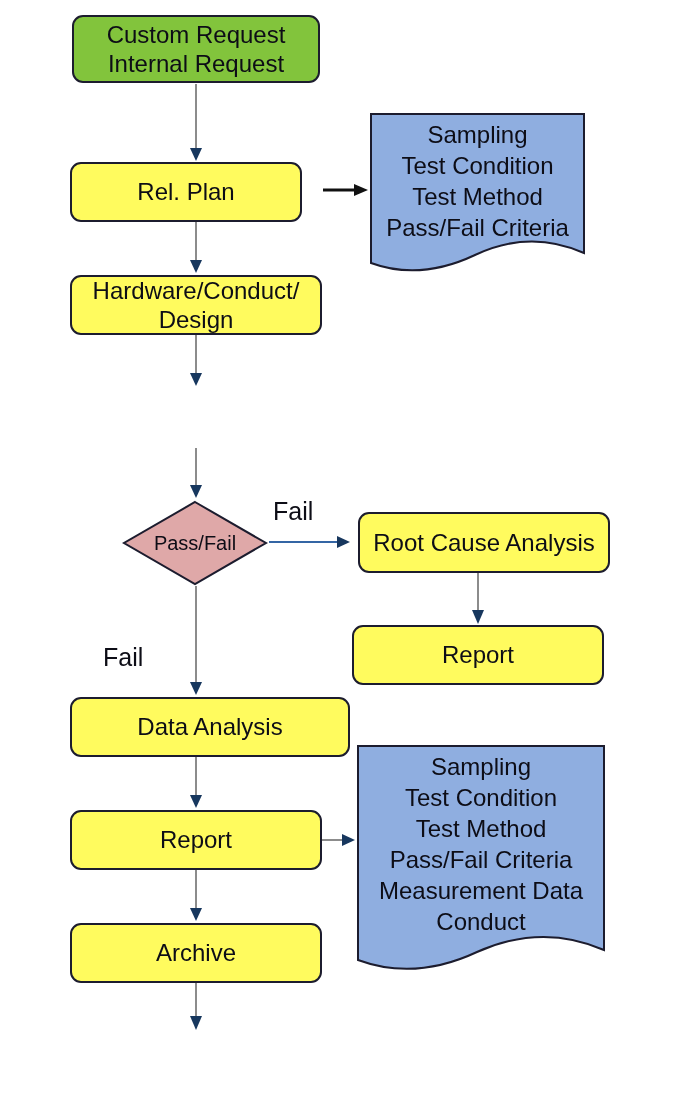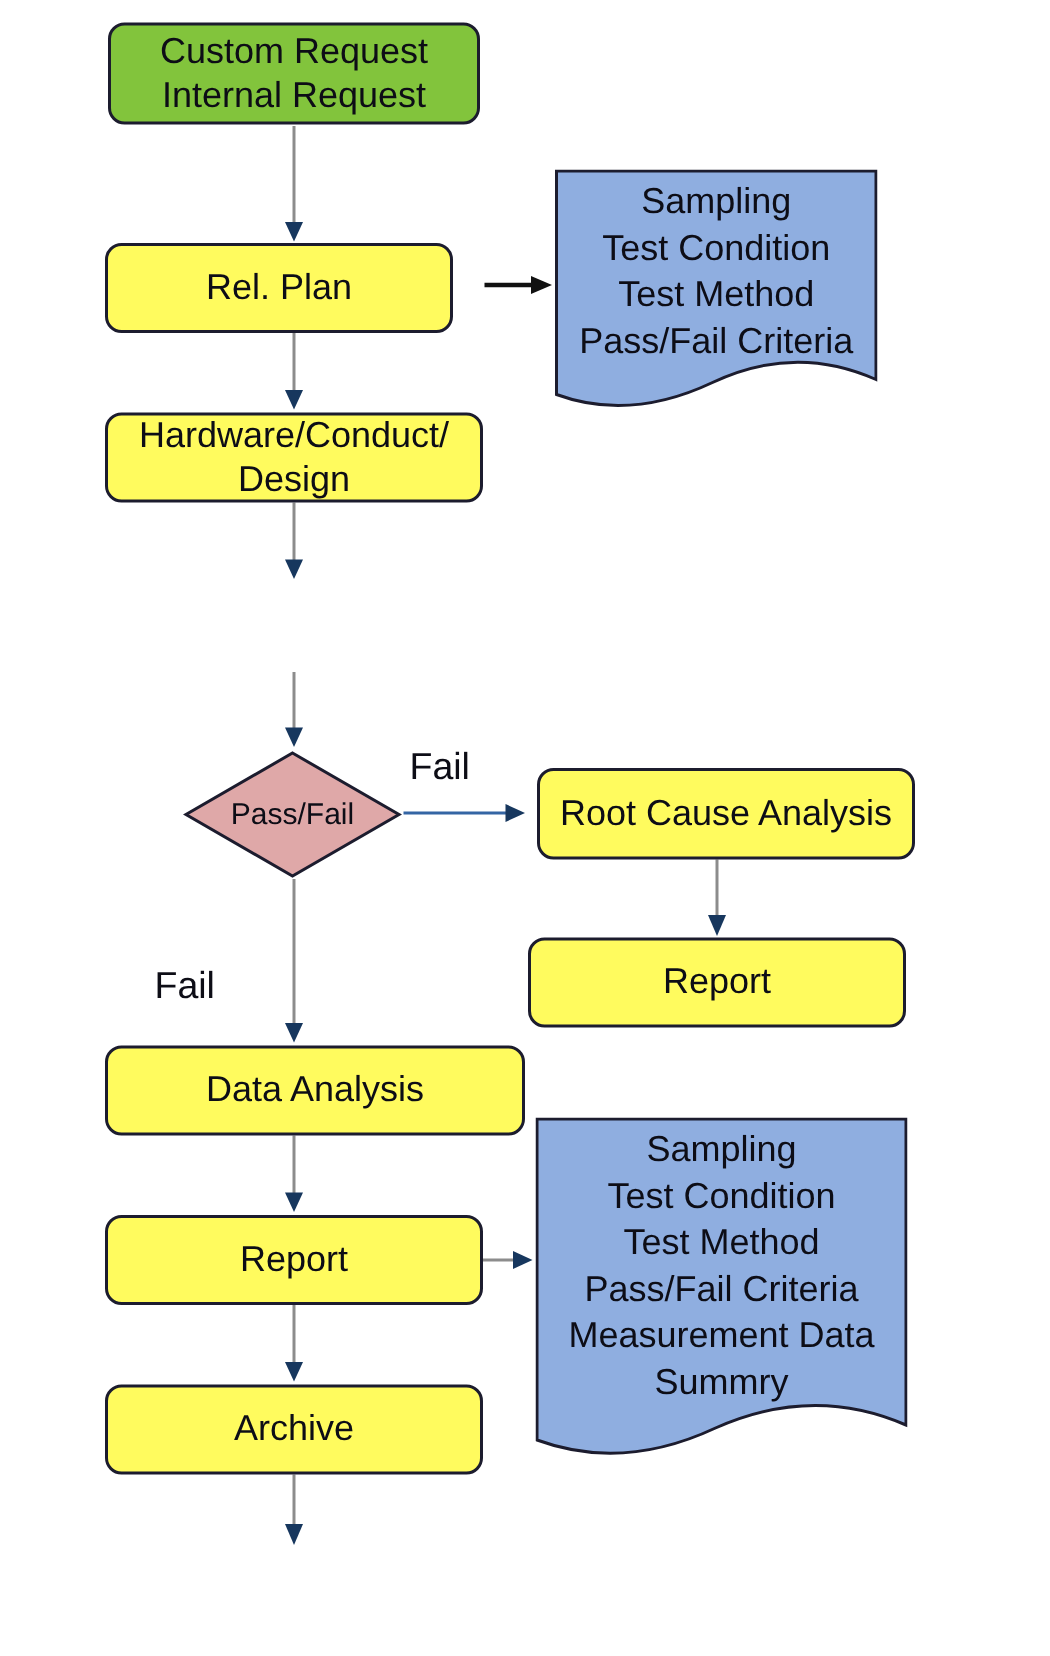--- a/index.html
+++ b/index.html
@@ -139,21 +139,21 @@
   <div class="doc" style="left:357px;top:745px;width:248px;height:240px">
     <svg width="248" height="240" viewBox="0 0 248 240">
       <path class="doc-fill" d="M 1 1 L 247 1 L 247 205 Q 185 178 120 207 Q 58 236 1 215 Z"></path>
     </svg>
     <div class="doc-text">
       <span>Sampling</span>
       <span>Test Condition</span>
       <span>Test Method</span>
       <span>Pass/Fail Criteria</span>
       <span>Measurement Data</span>
-      <span>Summry</span>
+      <span>Conduct</span>
     </div>
   </div>
 
   <div class="node yellow" style="left:70px;top:923px;width:252px;height:60px">
     <span class="lbl">Archive</span>
   </div>
 
 
 </div>
 

